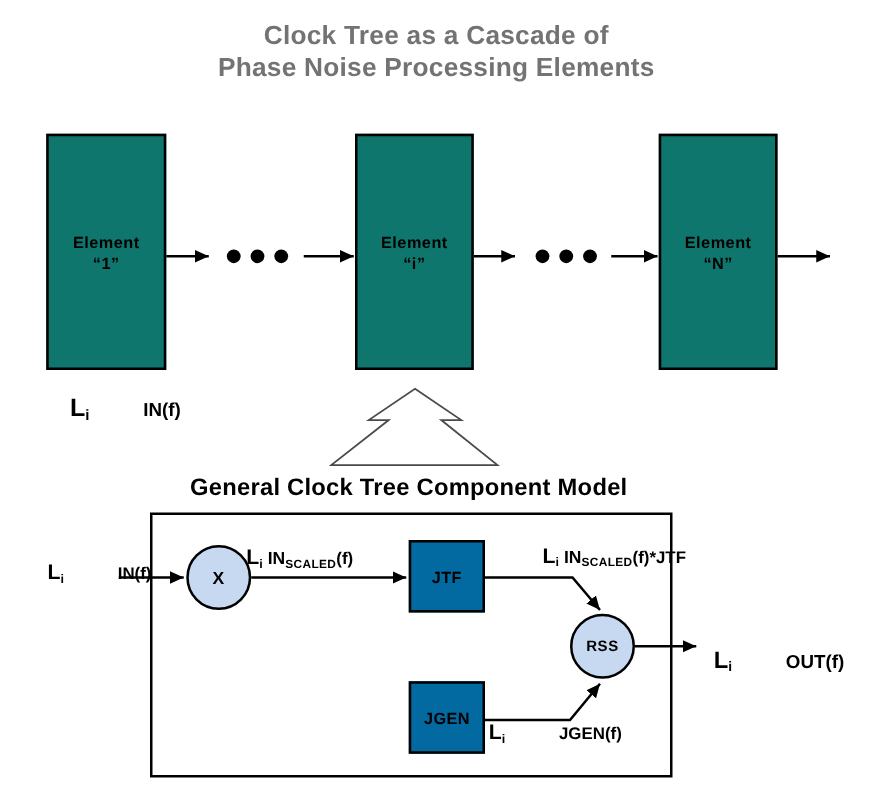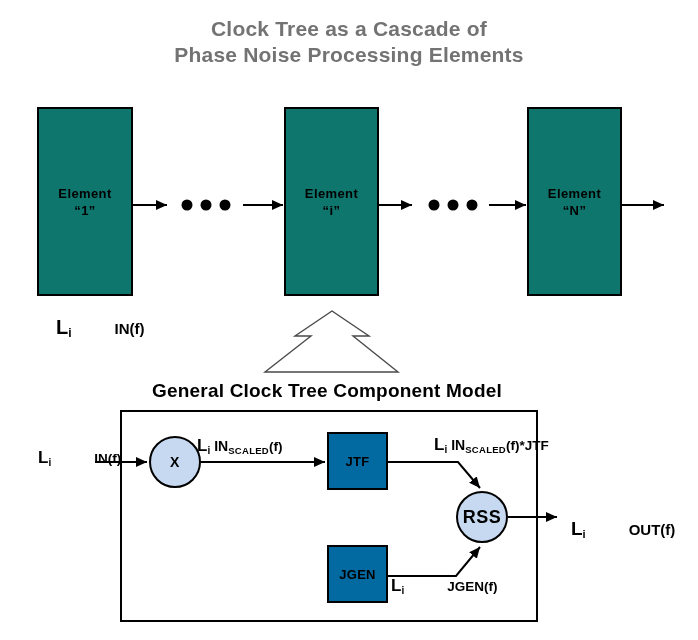--- a/index.html
+++ b/index.html
@@ -18,21 +18,21 @@
   }
   .ebox .ln{font-size:13px;font-weight:bold;line-height:17px;letter-spacing:0.4px;}
   .sbox{
     position:absolute;background:#0369a1;border:2px solid #000;box-sizing:border-box;
     display:flex;align-items:center;justify-content:center;
     font-size:13px;font-weight:bold;letter-spacing:0.3px;
   }
   .circle{
     position:absolute;background:#C6D9F1;border:2px solid #000;border-radius:50%;
     box-sizing:border-box;display:flex;align-items:center;justify-content:center;
-    font-size:18px;font-weight:bold;letter-spacing:0.5px;
+    font-size:12px;font-weight:bold;letter-spacing:0.5px;
   }
   .outerbox{
     position:absolute;left:120px;top:410px;width:418px;height:212px;
     border:2px solid #000;box-sizing:border-box;background:transparent;
   }
   .caption{
     position:absolute;left:127px;top:380px;width:400px;text-align:center;
     font-size:19px;font-weight:bold;letter-spacing:0.2px;
   }
   .lbl{position:absolute;white-space:nowrap;font-weight:bold;}

